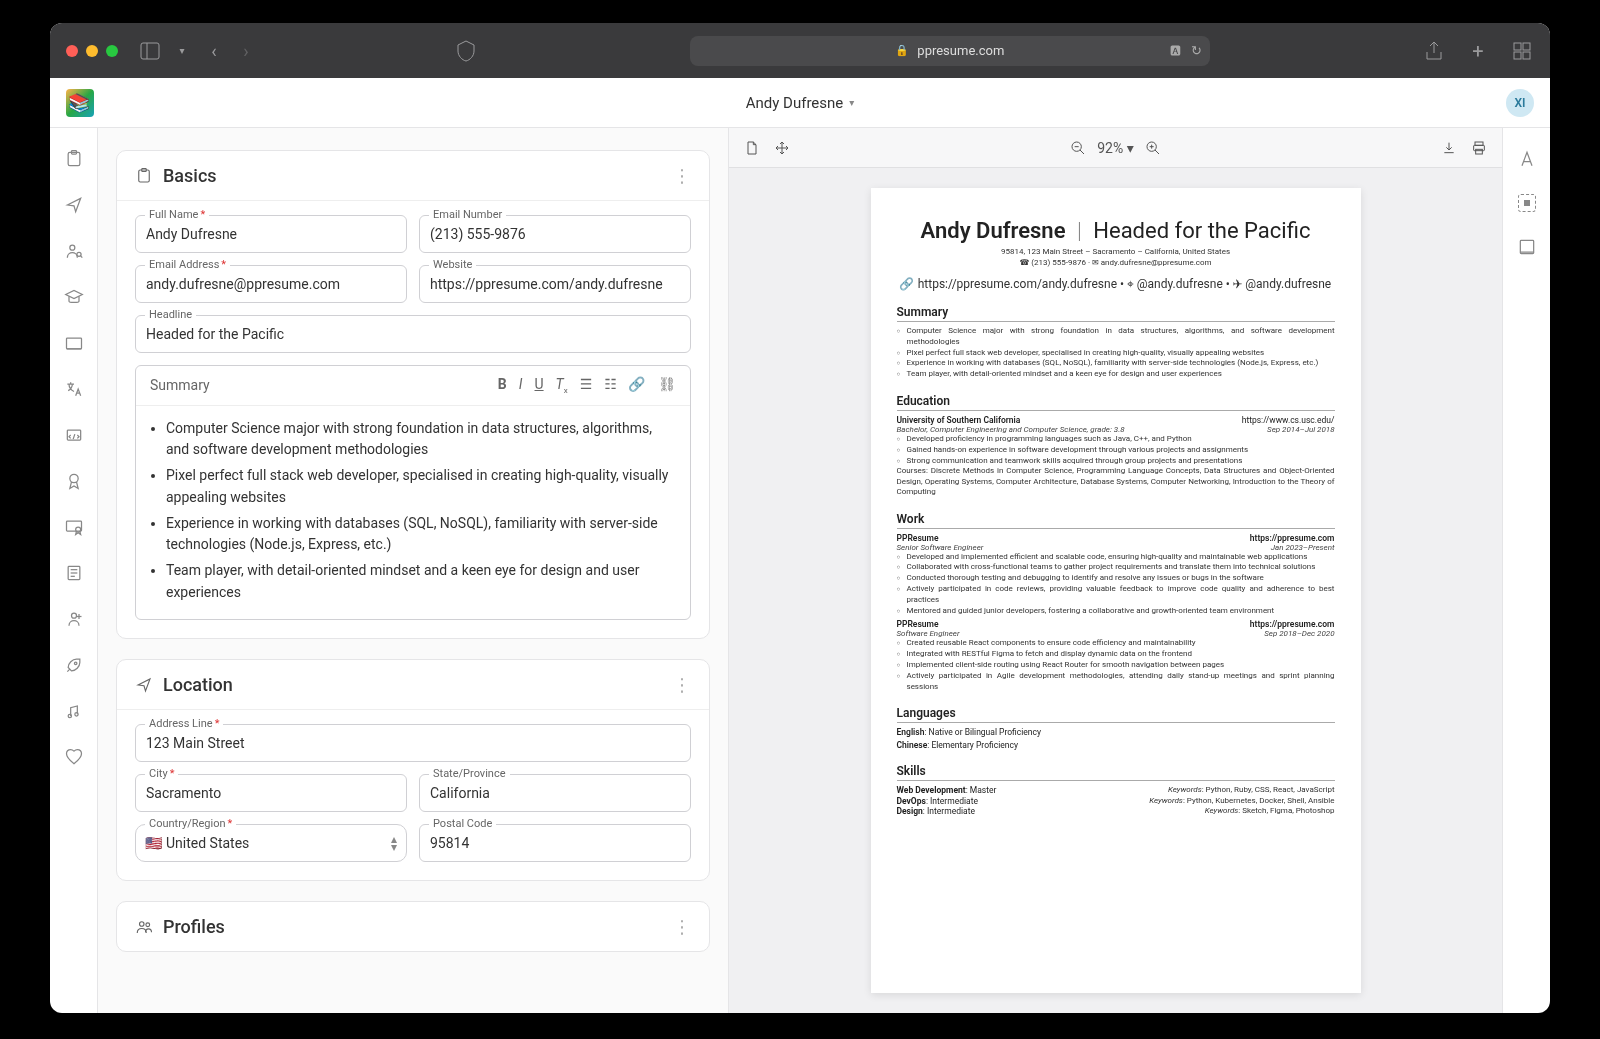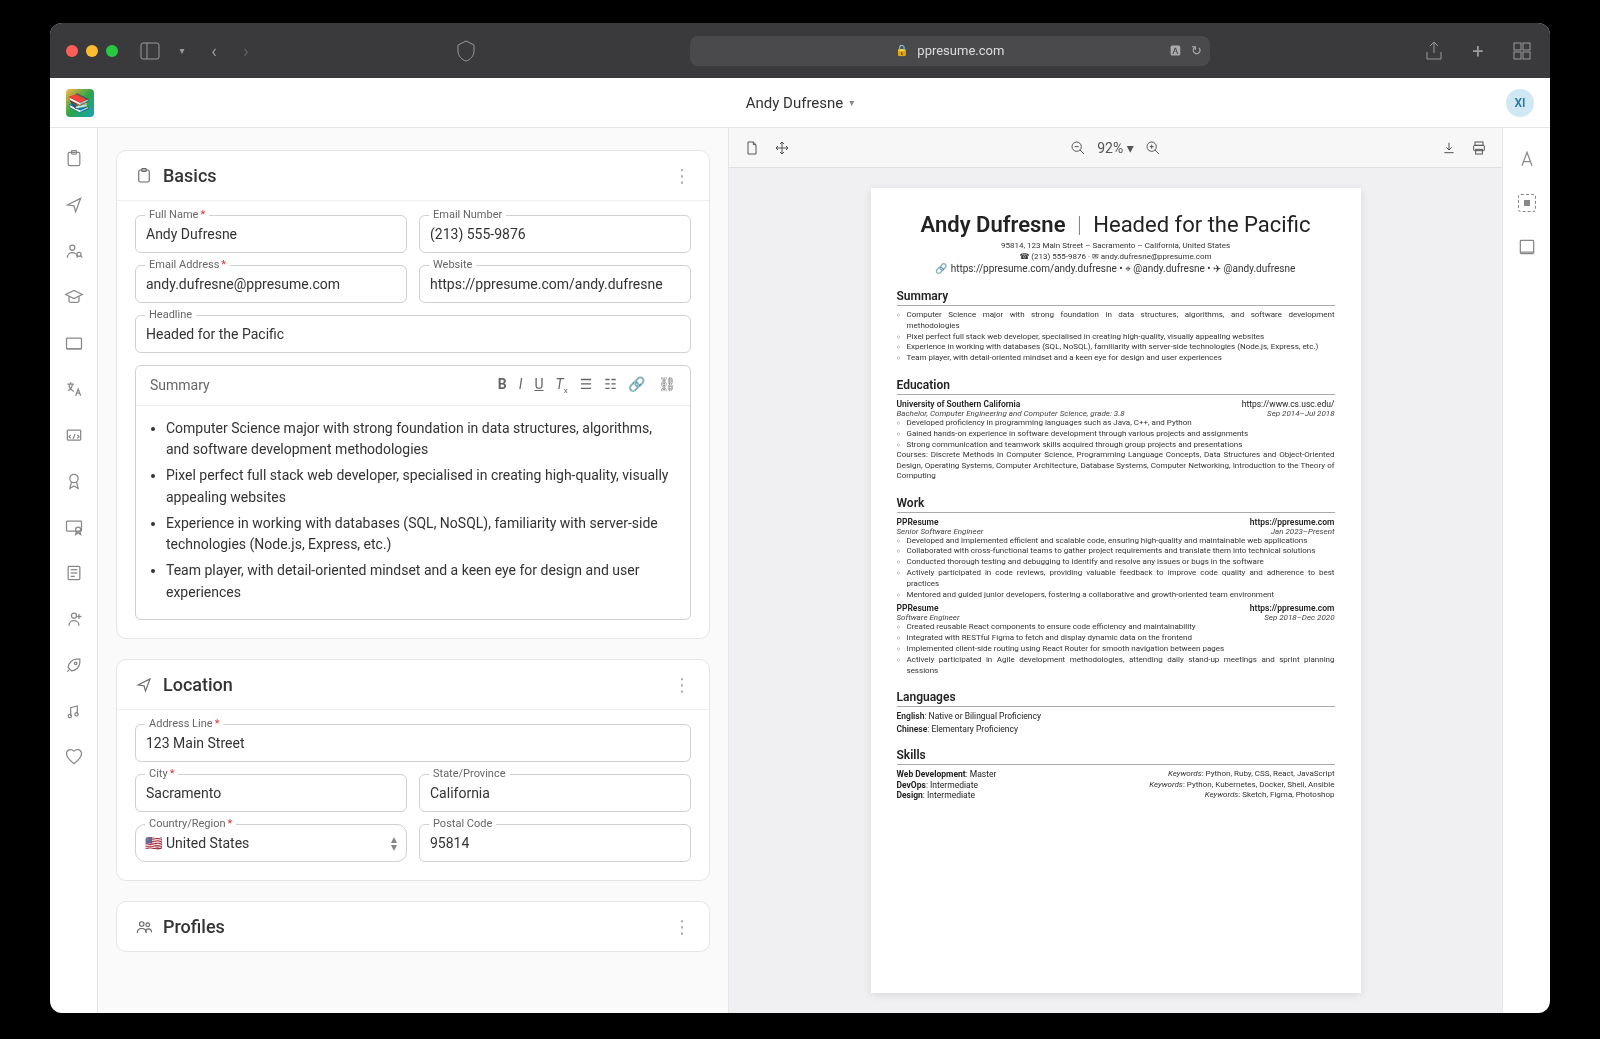--- a/index.html
+++ b/index.html
@@ -49,27 +49,27 @@
 .rte-body { padding: 12px 18px 12px 30px; }
 .rte-body ul { list-style: disc; }
 .rte-body li { font-size: 14px; color: #333; line-height: 1.55; margin-bottom: 4px; }
 .preview { flex: 1; background: #f0f0f2; border-left: 1px solid #e5e5e7; display: flex; flex-direction: column; }
 .preview-tb { height: 40px; border-bottom: 1px solid #e0e0e2; background: #f7f7f8; display: flex; align-items: center; padding: 0 14px; gap: 12px; color: #555; font-size: 14px; }
 .preview-tb .spacer { flex: 1; }
 .zoom-grp { display: flex; align-items: center; gap: 10px; }
 .pv-icon { width: 18px; height: 18px; cursor: pointer; display: flex; align-items: center; justify-content: center; }
 .pv-icon svg { width: 16px; height: 16px; stroke: #555; fill: none; stroke-width: 1.5; }
 .preview-area { flex: 1; overflow: auto; display: flex; justify-content: center; padding: 20px 0; }
-.page { width: 490px; background: #fff; box-shadow: 0 2px 8px rgba(0,0,0,.1); padding: 24px 26px; font-family: Georgia, 'Times New Roman', serif; color: #222; }
+.page { width: 490px; background: #fff; box-shadow: 0 2px 8px rgba(0,0,0,.1); padding: 30px 26px; font-family: Georgia, 'Times New Roman', serif; color: #222; }
 .page-name { text-align: center; font-size: 22px; font-weight: 600; }
 .page-name .sep { font-weight: 300; color: #888; margin: 0 6px; }
 .page-name .headline { font-weight: 400; }
 .page-contact { text-align: center; font-size: 8px; color: #333; margin-top: 4px; }
 .page-contact2 { text-align: center; font-size: 8px; color: #333; margin-top: 2px; }
-.page-links { text-align: center; font-size: 10px; color: #333; margin-top: 2px; }
+.page-links { text-align: center; font-size: 12px; color: #333; margin-top: 10px; }
 .sect { margin-top: 14px; }
 .sect-title { font-size: 12px; font-weight: 600; border-bottom: 0.5px solid #aaa; padding-bottom: 2px; margin-bottom: 4px; }
 .bul { font-size: 8px; color: #333; text-align: justify; line-height: 1.35; padding-left: 10px; position: relative; }
 .bul::before { content: "○"; position: absolute; left: 0; font-size: 6px; top: 1px; }
 .edu-hdr, .work-hdr, .skill-row { display: flex; justify-content: space-between; font-size: 8.5px; }
 .edu-hdr .l, .work-hdr .l { font-weight: 600; }
 .edu-sub, .work-sub { display: flex; justify-content: space-between; font-size: 8px; font-style: italic; color: #444; }
 .courses, .kw { font-size: 8px; color: #333; text-align: justify; line-height: 1.3; }
 .kw .lbl { font-style: italic; }
 .lang { font-size: 8.5px; margin-bottom: 3px; }

